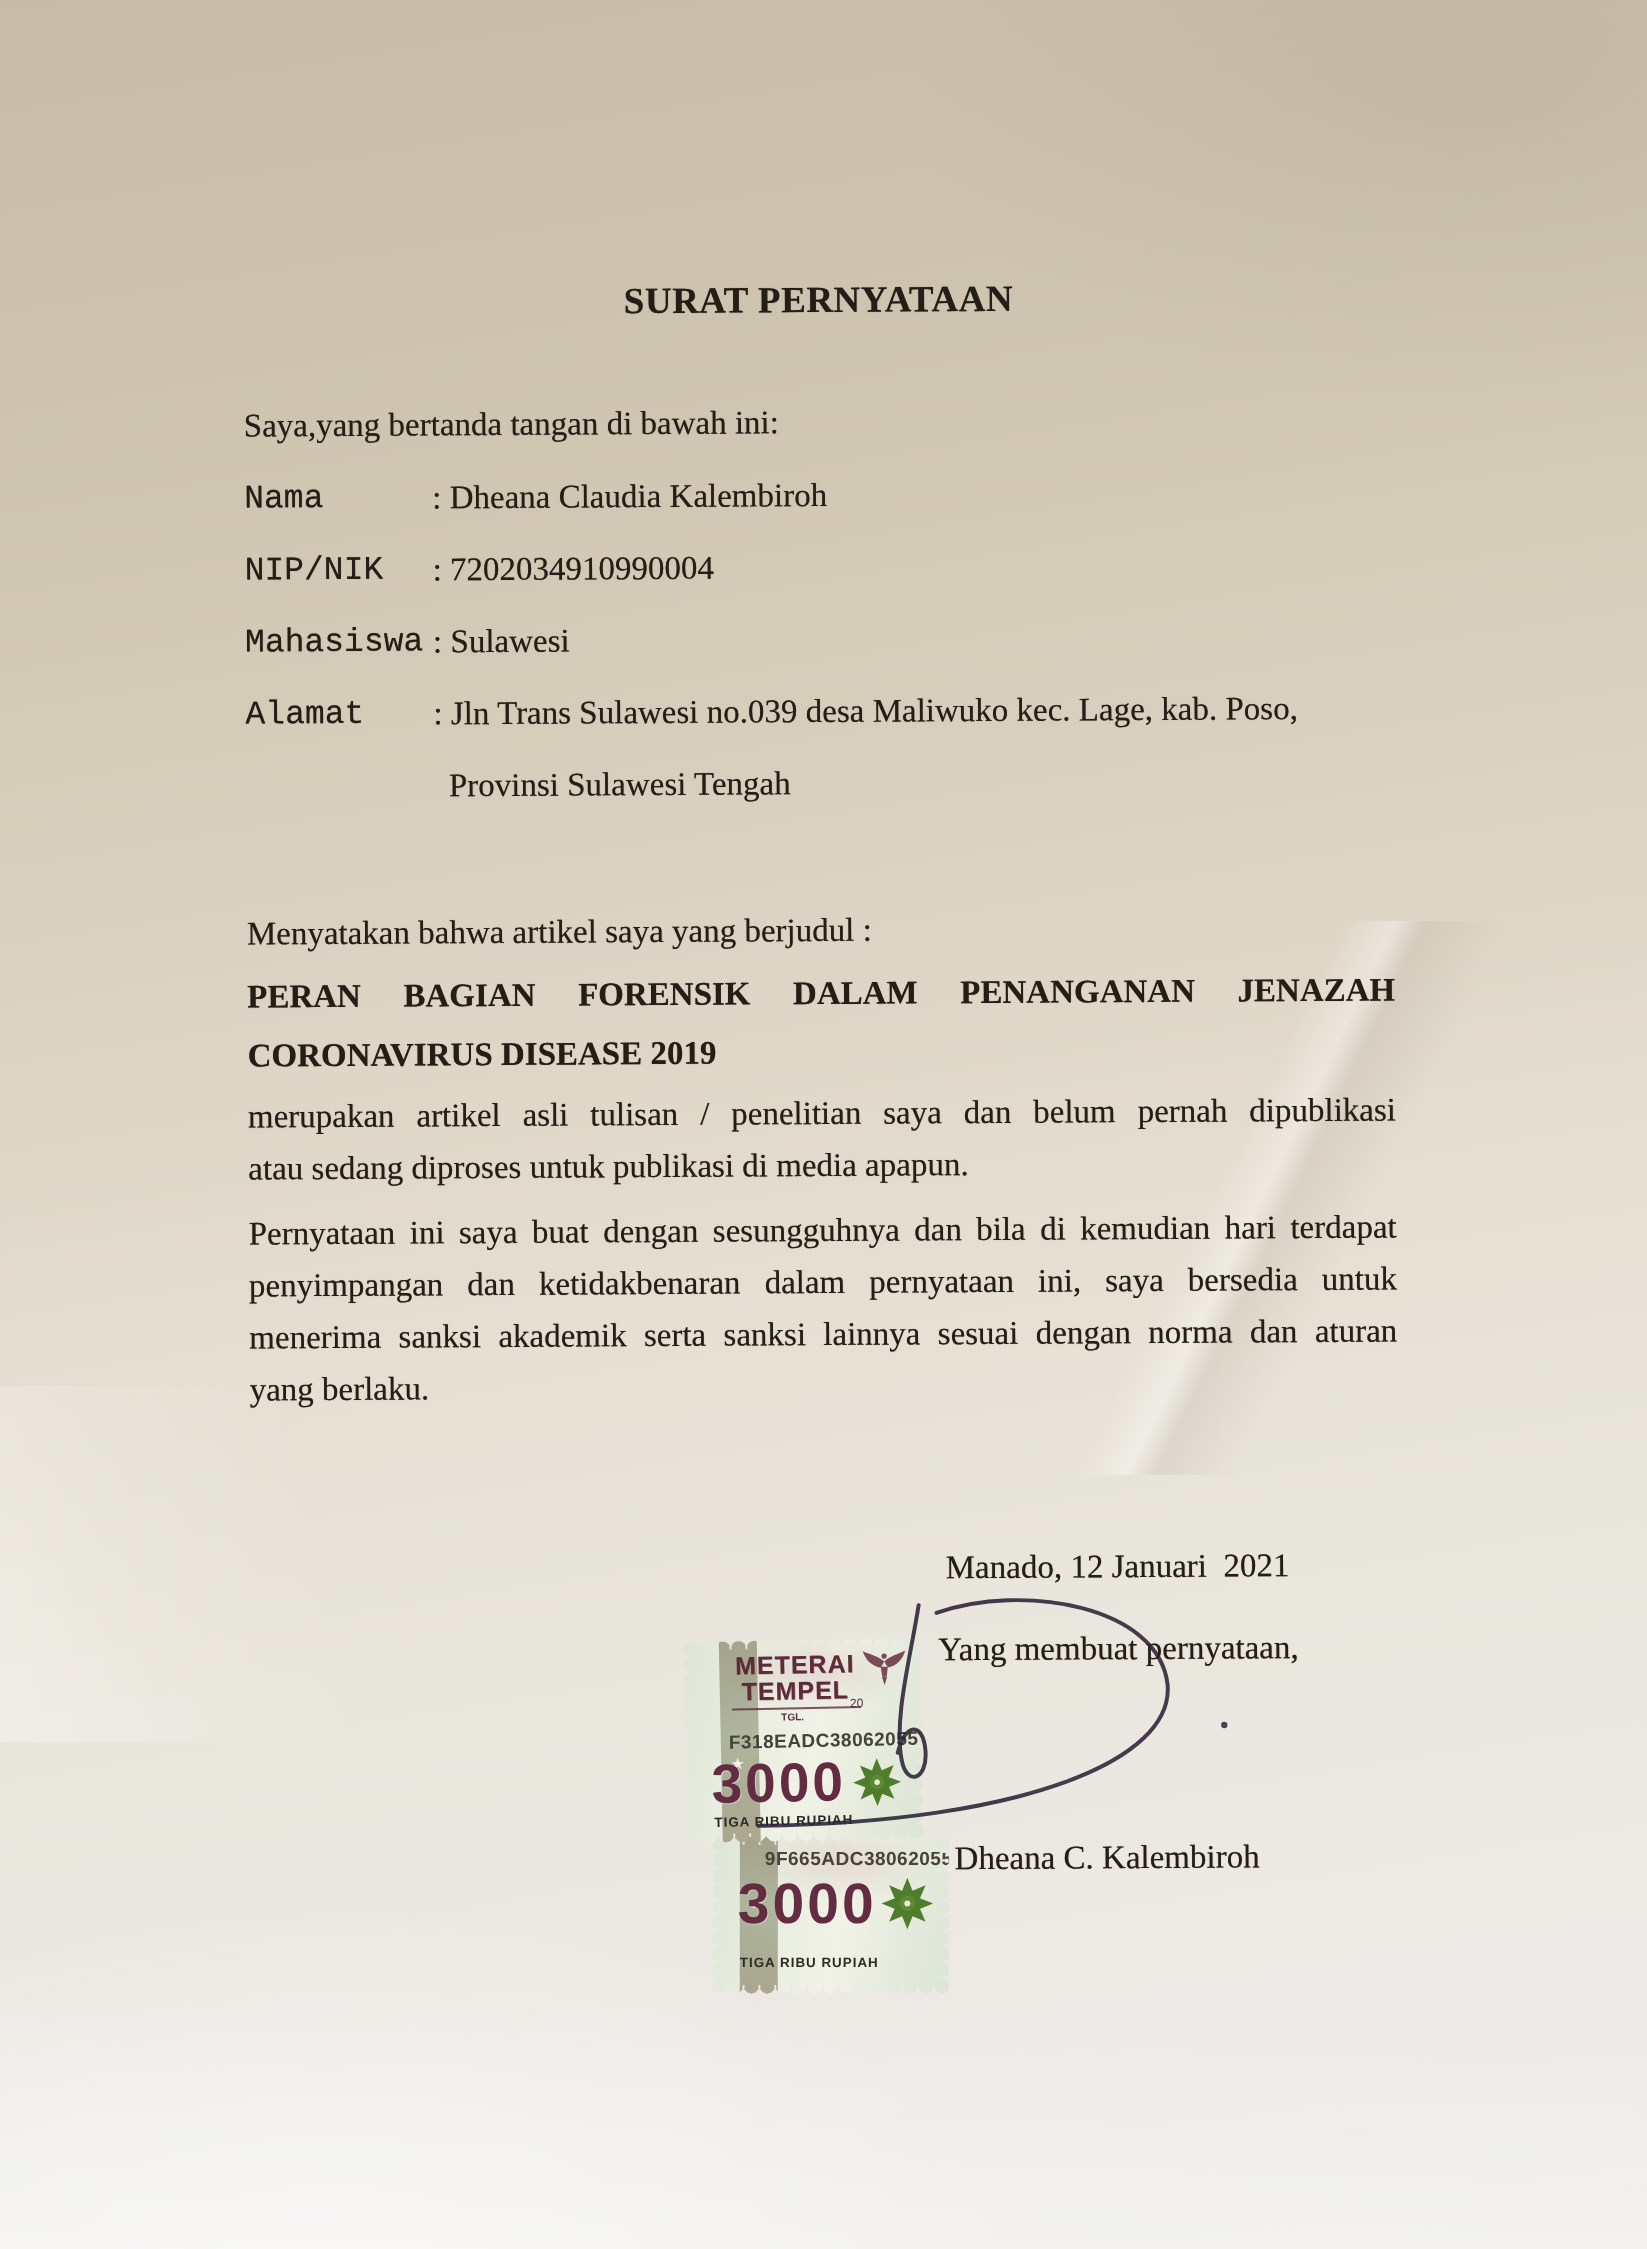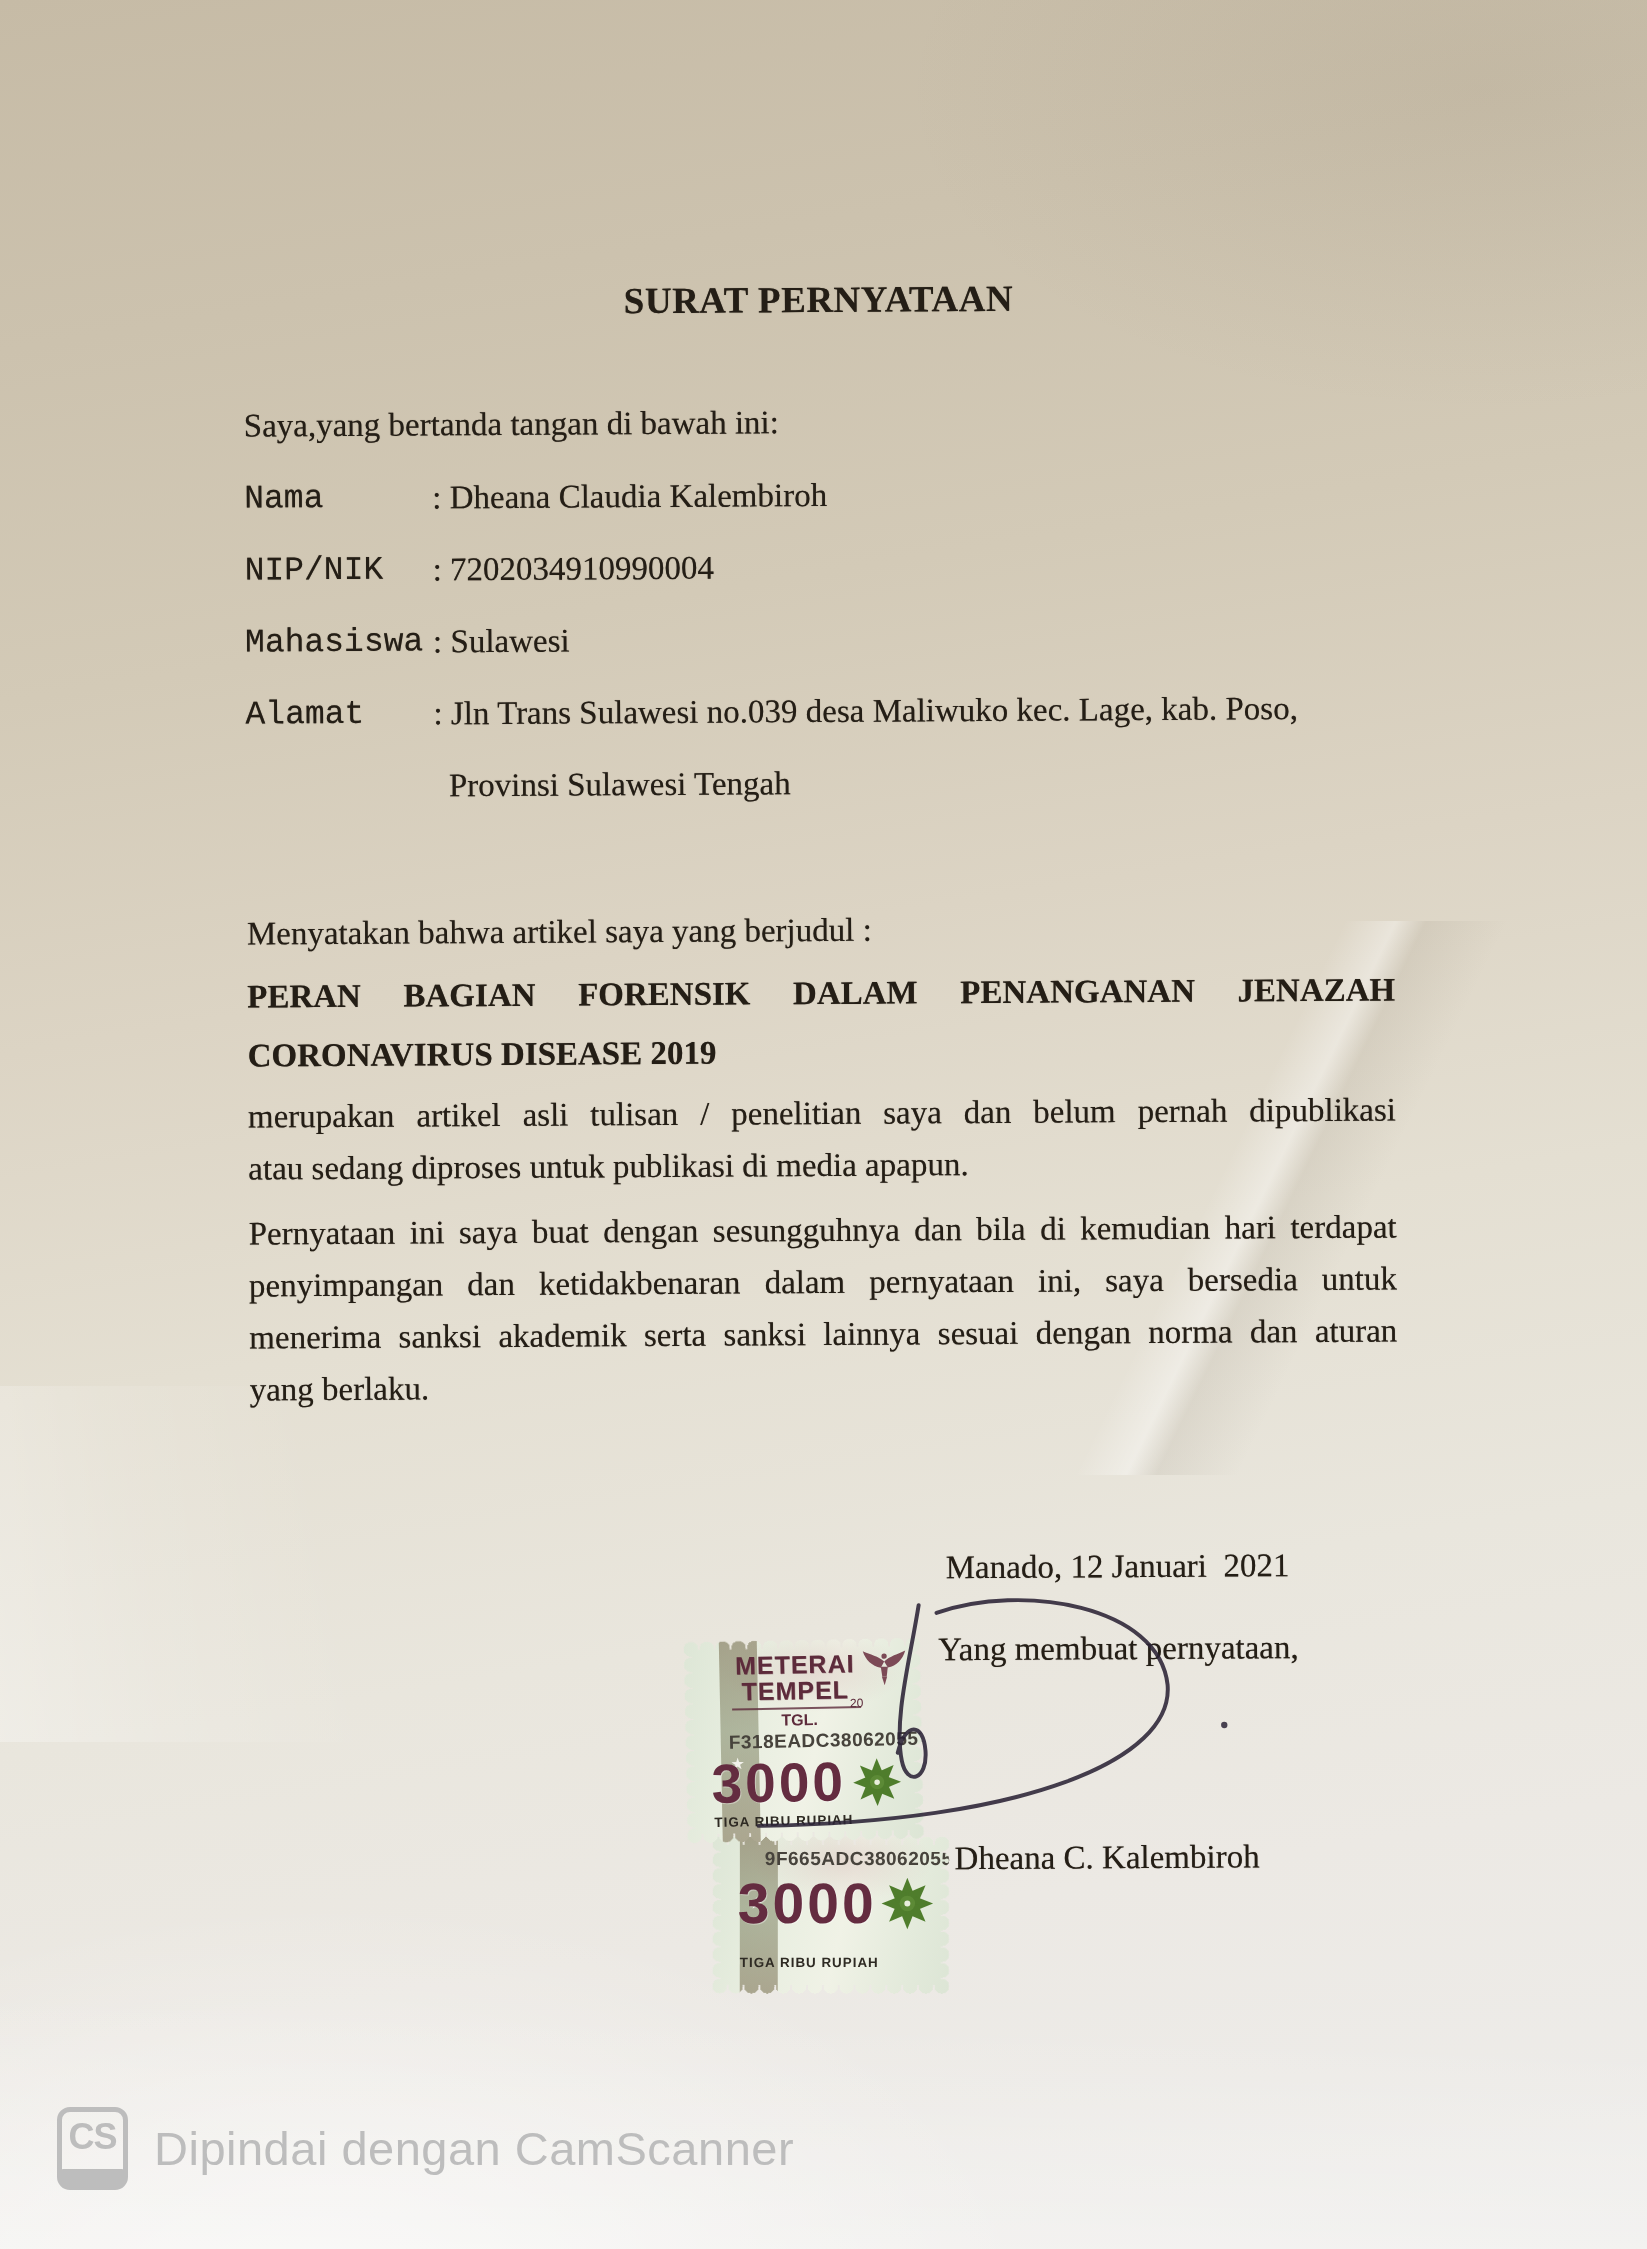--- a/index.html
+++ b/index.html
@@ -70,21 +70,21 @@
   }
   .stamp1{left:681px;top:1639px;width:238px;height:202px;z-index:3;transform:rotate(-0.8deg);}
   .stamp2{left:707px;top:1836px;width:238px;height:158px;z-index:3;transform:rotate(0.4deg);}
   .band{position:absolute;left:36px;top:0;bottom:0;width:38px;
     background:linear-gradient(180deg,rgba(104,90,58,0.50),rgba(96,104,66,0.42) 45%,rgba(108,94,62,0.50));}
   .stamp2 .band{left:28px;}
   .met-head{position:absolute;left:48px;top:12px;width:127px;text-align:center;
     font-family:"Liberation Sans","DejaVu Sans",sans-serif;font-weight:bold;font-size:25px;line-height:26px;
     color:#5d2b3b;letter-spacing:1px;text-shadow:0.5px 0.5px 0 rgba(93,43,59,0.5);}
   .tgl-rule{position:absolute;left:48px;top:68px;width:129px;border-top:2px solid #5d2b3b;opacity:0.8;}
-  .tgl-label{position:absolute;left:97px;top:72px;font-family:"Liberation Sans",sans-serif;font-size:16px;color:#5d2b3b;font-weight:bold;}
+  .tgl-label{position:absolute;left:97px;top:72px;font-family:"Liberation Sans",sans-serif;font-size:10px;color:#5d2b3b;font-weight:bold;}
   .tgl-val{position:absolute;left:166px;top:58px;font-family:"Liberation Sans",sans-serif;font-size:12px;color:#5d2b3b;}
   .serial{position:absolute;font-family:"Liberation Sans","DejaVu Sans",sans-serif;font-weight:bold;
     font-size:19px;color:#47433c;letter-spacing:0.5px;}
   .stamp1 .serial{left:44px;top:91px;}
   .stamp2 .serial{left:53px;top:12px;}
   .denom{position:absolute;font-family:"Liberation Sans","DejaVu Sans",sans-serif;font-weight:bold;
     color:#642c40;letter-spacing:3px;text-shadow:1px 1px 0 rgba(255,255,255,0.35);}
   .stamp1 .denom{left:26px;top:111px;font-size:55px;}
   .stamp2 .denom{left:26px;top:34px;font-size:57px;}
   .denom-words{position:absolute;font-family:"Liberation Sans","DejaVu Sans",sans-serif;font-weight:bold;
@@ -242,22 +242,15 @@
         <g fill="none" stroke="#2b2336" stroke-width="4" stroke-linecap="round" opacity="0.88">
           <path d="M225,30 C216,85 199,145 207,187 C212,213 233,207 231,177 C229,149 211,147 203,179"></path>
           <path d="M243,38 C330,8 468,32 476,112 C482,188 330,250 62,252"></path>
         </g>
         <circle cx="533" cy="153" r="3.2" fill="#2b2336" opacity="0.85"></circle>
       </svg>
     </div>
 
   </div>
 
-  <div class="footer">
-    <div class="cs-badge">
-      <div class="cs-text">CS</div>
-      <div class="cs-bar"></div>
-    </div>
-    <div class="wm-text">Dipindai dengan CamScanner</div>
-  </div>
 
 </div>
 
 
 </body></html>

